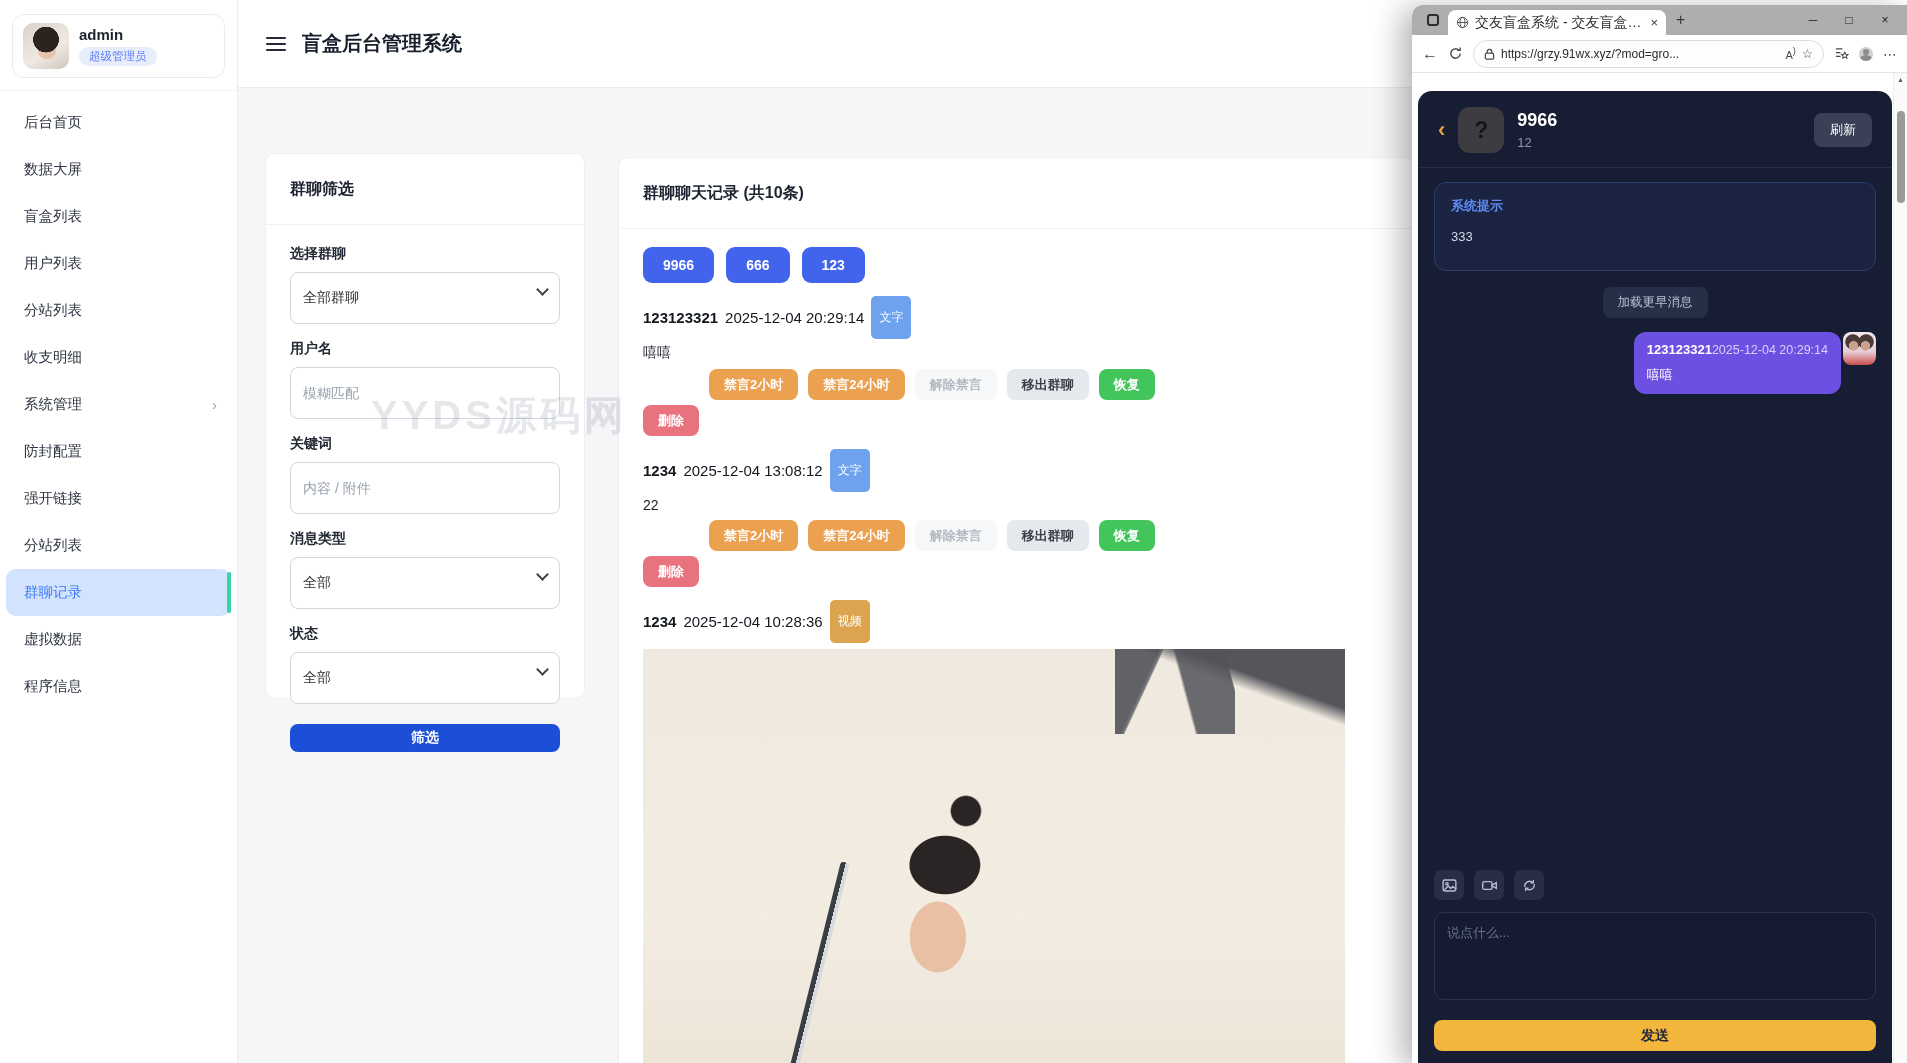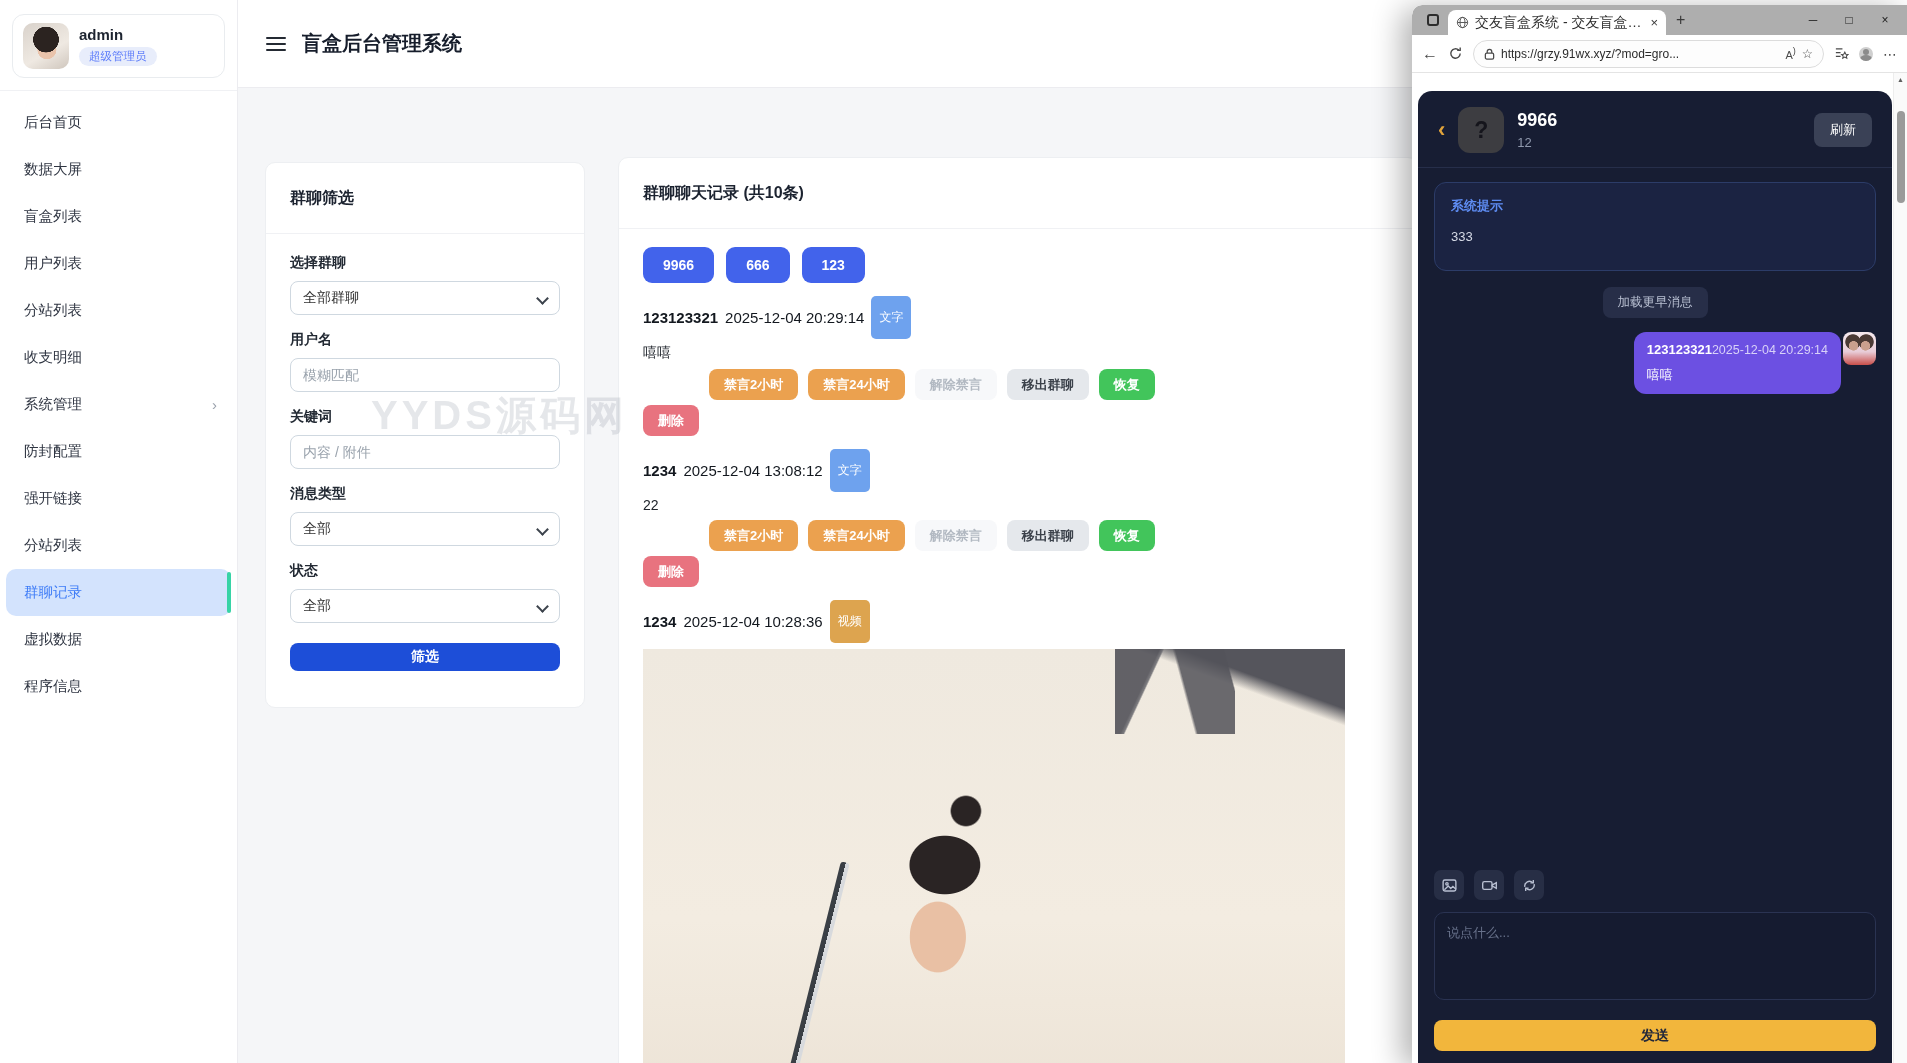--- a/index.html
+++ b/index.html
@@ -26,25 +26,25 @@
   .topbar { position:absolute; left:238px; top:0; right:0; height:88px; background:#fff; border-bottom:1px solid #ececf0; display:flex; align-items:center; padding-left:28px; gap:16px; z-index:1; }
   .burger { width:20px; display:flex; flex-direction:column; gap:4px; cursor:pointer; }
   .burger i { display:block; height:2px; background:#242a33; border-radius:2px; }
   .app-title { font-size:20px; font-weight:bold; color:#161d2b; }
 
   
   .content { position:absolute; left:238px; top:88px; right:0; bottom:0; background:#f5f6f8; z-index:1; }
   .card { background:#fff; border:1px solid #edeff2; border-radius:10px; }
   .card-hd { display:flex; align-items:center; height:71px; padding:0 24px; border-bottom:1px solid #f0f1f4; font-weight:bold; font-size:16px; color:#1c2330; }
 
-  .filter-card { position:absolute; left:27px; top:74px; width:320px; height:546px; }
+  .filter-card { position:absolute; left:27px; top:65px; width:320px; height:546px; }
   .filter-body { padding:20px 24px; }
   .f-label { font-size:14px; font-weight:bold; color:#232a34; margin:16px 0 9px; }
   .f-label:first-child { margin-top:0; }
-  .inp, .sel { width:100%; height:34px; border:1px solid #cfd8e0; border-radius:8px; font-size:14px; color:#333; background:#fff; padding:0 12px; }
+  .inp, .sel { width:100%; height:52px; border:1px solid #cfd8e0; border-radius:8px; font-size:14px; color:#333; background:#fff; padding:0 12px; }
   .inp::placeholder { color:#9aa3ad; }
   .sel { display:flex; align-items:center; position:relative; cursor:pointer; }
   .sel::after { content:""; position:absolute; right:12px; top:12px; width:7px; height:7px; border-right:2px solid #3c434c; border-bottom:2px solid #3c434c; transform:rotate(45deg); }
   .btn-filter { margin-top:20px; width:100%; height:28px; background:#1d4ed8; color:#fff; font-size:14px; font-weight:bold; border-radius:8px; display:flex; align-items:center; justify-content:center; cursor:pointer; }
 
   .records-card { position:absolute; left:380px; top:69px; width:800px; bottom:-10px; border-radius:10px 10px 0 0; overflow:hidden; }
   .records-body { padding:18px 24px; }
   .group-tabs { display:flex; gap:12px; }
   .gtab { height:36px; padding:0 20px; background:#4263eb; color:#fff; font-weight:bold; font-size:14px; border-radius:9px; display:flex; align-items:center; cursor:pointer; }
   .msg-hd { margin-top:13px; display:flex; align-items:center; gap:7px; font-size:15px; color:#13181f; }

